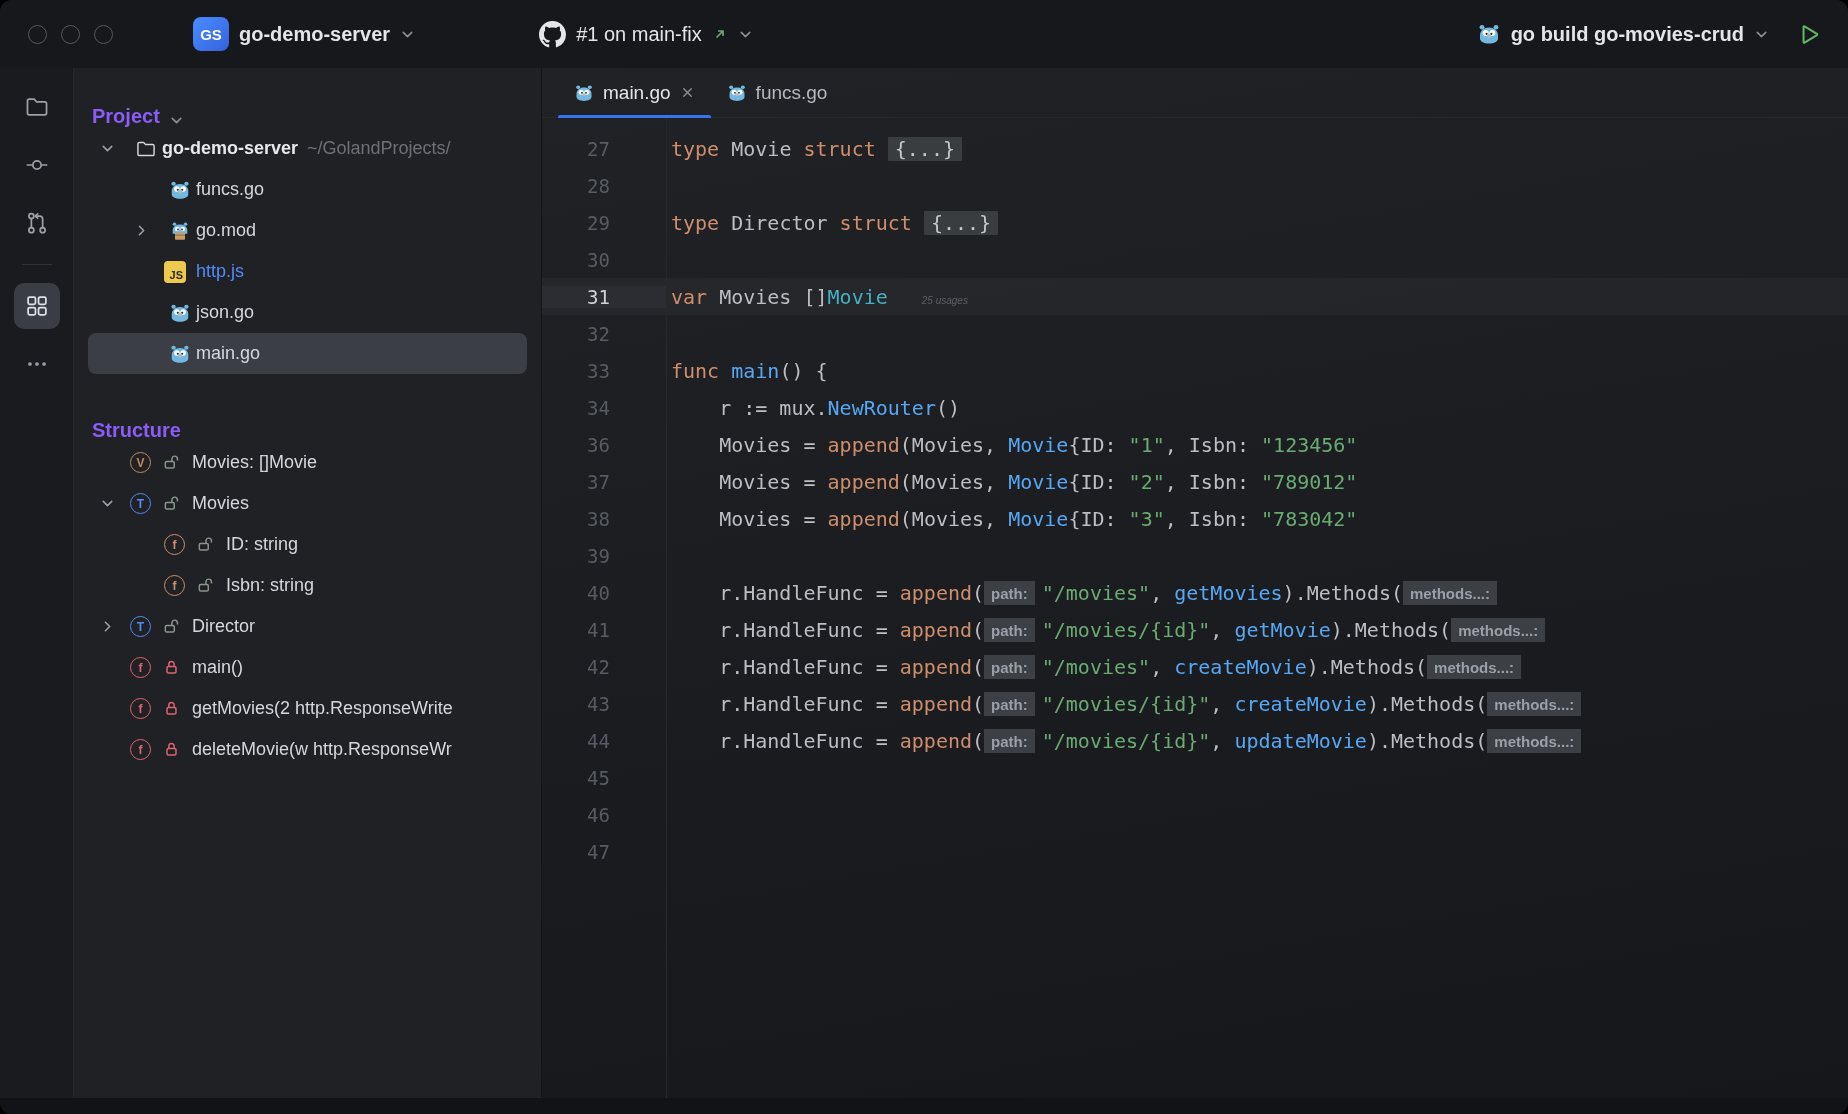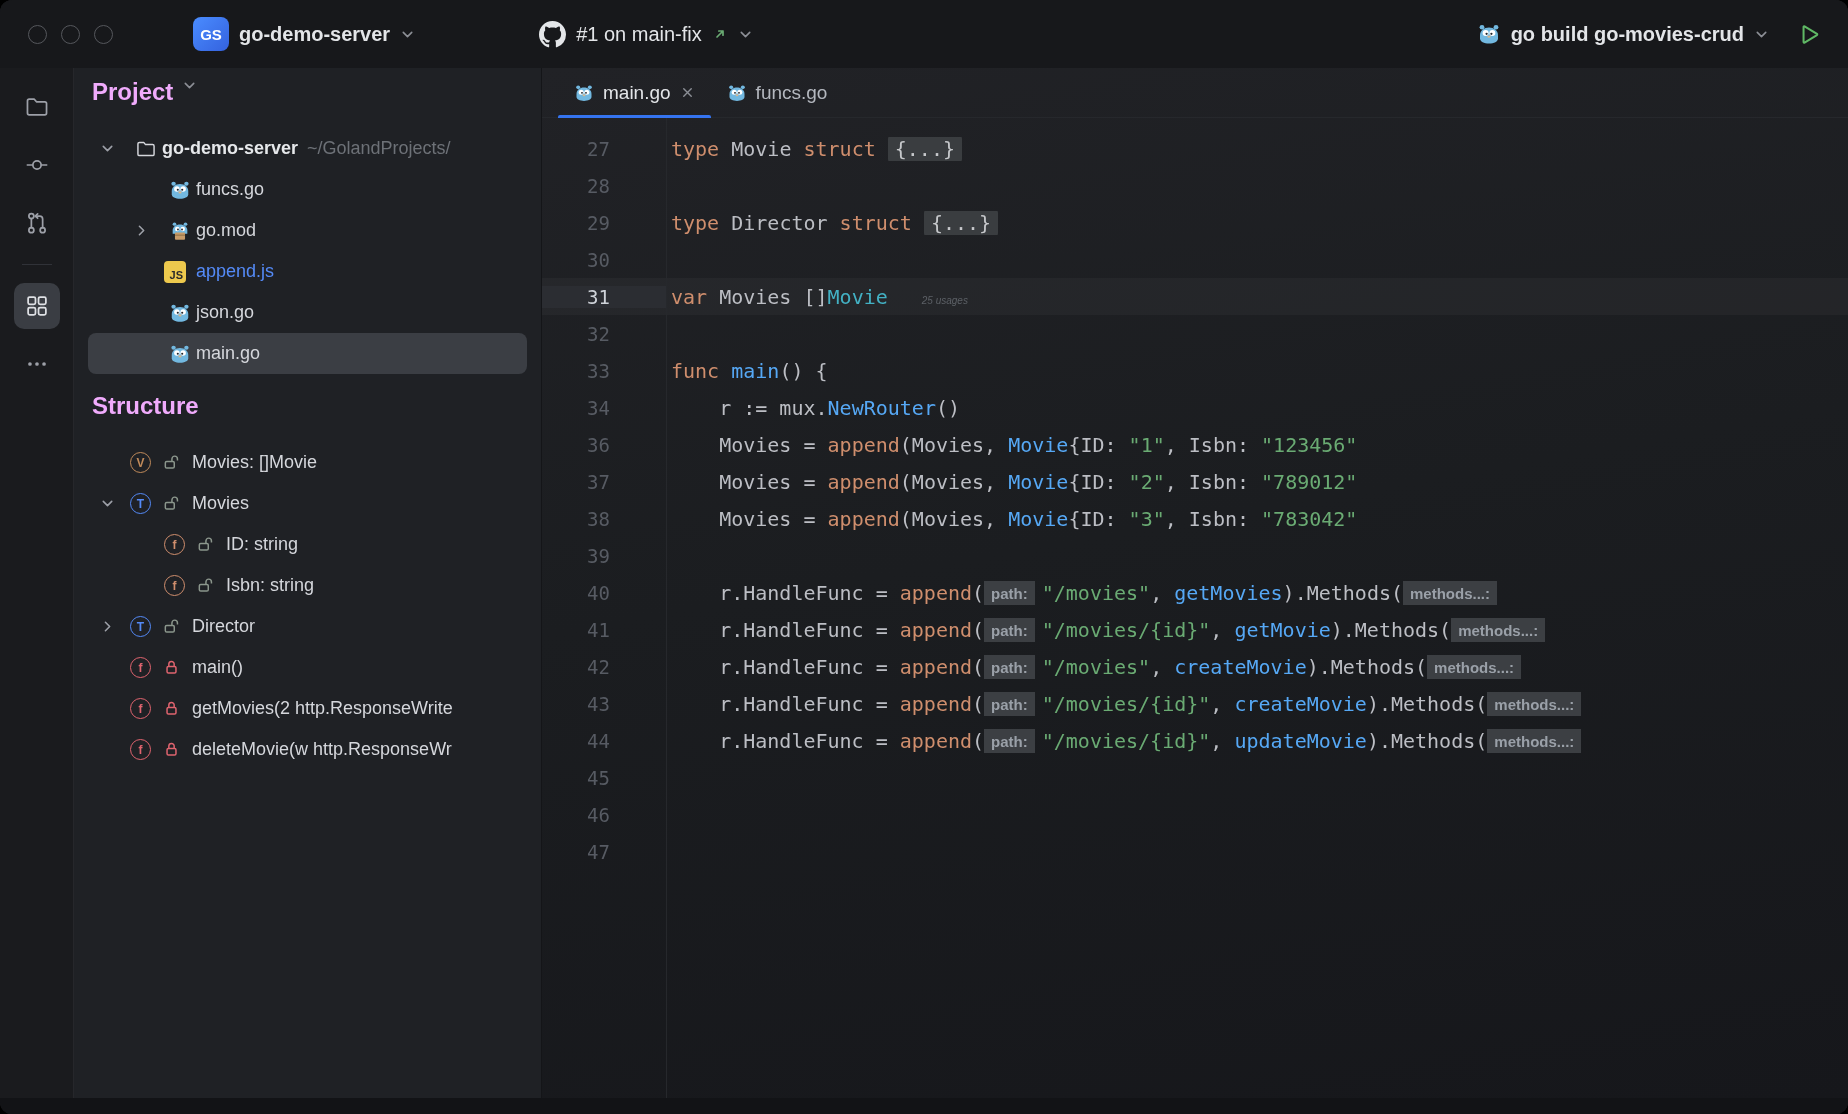--- a/index.html
+++ b/index.html
@@ -38,22 +38,22 @@
   .act-btn { width:46px; height:46px; border-radius:10px; display:flex; align-items:center; justify-content:center;
              color:#9da0a8; cursor:pointer; }
   .act-btn .aicon { width:26px; height:26px; display:inline-flex; }
   .act-btn .aicon svg { width:100%; height:100%; }
   .act-btn.sel { background:#3a3d43; color:#dfe1e5; }
   .act-div { width:30px; height:1px; background:#303238; margin:6px 0; }
 
   
   .project-panel { width:468px; flex:none; background:#1f2125; border-right:1px solid #141518;
                    display:flex; flex-direction:column; overflow:hidden; padding-top:10px; }
-  .panel-header { height:50px; flex:none; display:flex; align-items:flex-start; gap:9px; padding:0 18px;
-                  color:#f0abfc; font-size:24px; font-weight:700; }
+  .panel-header { height:50px; flex:none; display:flex; align-items:flex-end; gap:9px; padding:0 18px;
+                  color:#8b5cf6; font-size:20px; font-weight:700; }
   .panel-header.structure-h { margin-top:18px; }
   .row { height:41px; flex:none; display:flex; align-items:center; margin:0 14px; border-radius:8px;
          font-size:18px; color:#d5d7dc; overflow:hidden; white-space:nowrap; cursor:default; }
   .row.selected { background:#3b3e44; }
   .chev { width:30px; flex:none; display:inline-flex; align-items:center; color:#9da0a8; }
   .chev .cic { width:15px; height:15px; display:inline-flex; }
   .chev .cic svg { width:100%; height:100%; }
   .ric { width:32px; flex:none; display:inline-flex; align-items:center; }
   .ric .iic { width:34px; height:22px; display:inline-flex; }
   .ric .iic svg { width:100%; height:100%; }
@@ -299,21 +299,21 @@
             </span>
             <span class="rlabel">go.mod</span>
           </div>
           <div class="row" style="padding-left: 46px;">
             <span class="chev"></span>
             <span class="ric">
               <span class="iic">
                 <span class="jsbadge">JS</span>
               </span>
             </span>
-            <span class="rlabel blue">append.js</span>
+            <span class="rlabel blue">http.js</span>
           </div>
           <div class="row" style="padding-left: 46px;">
             <span class="chev"></span>
             <span class="ric">
               <span class="iic">
                 <svg viewBox="0 0 24 24">
                   <ellipse cx="5" cy="5.2" rx="2.4" ry="2.2" fill="#72b8e0"></ellipse>
                   <ellipse cx="19" cy="5.2" rx="2.4" ry="2.2" fill="#72b8e0"></ellipse>
                   <path d="M3 13.2C3 8.4 7 5.4 12 5.4s9 3 9 7.8v3.4c0 3-4 5-9 5s-9-2-9-5z" fill="#72b8e0"></path>
                   <circle cx="8.6" cy="11" r="3" fill="#fff"></circle>

